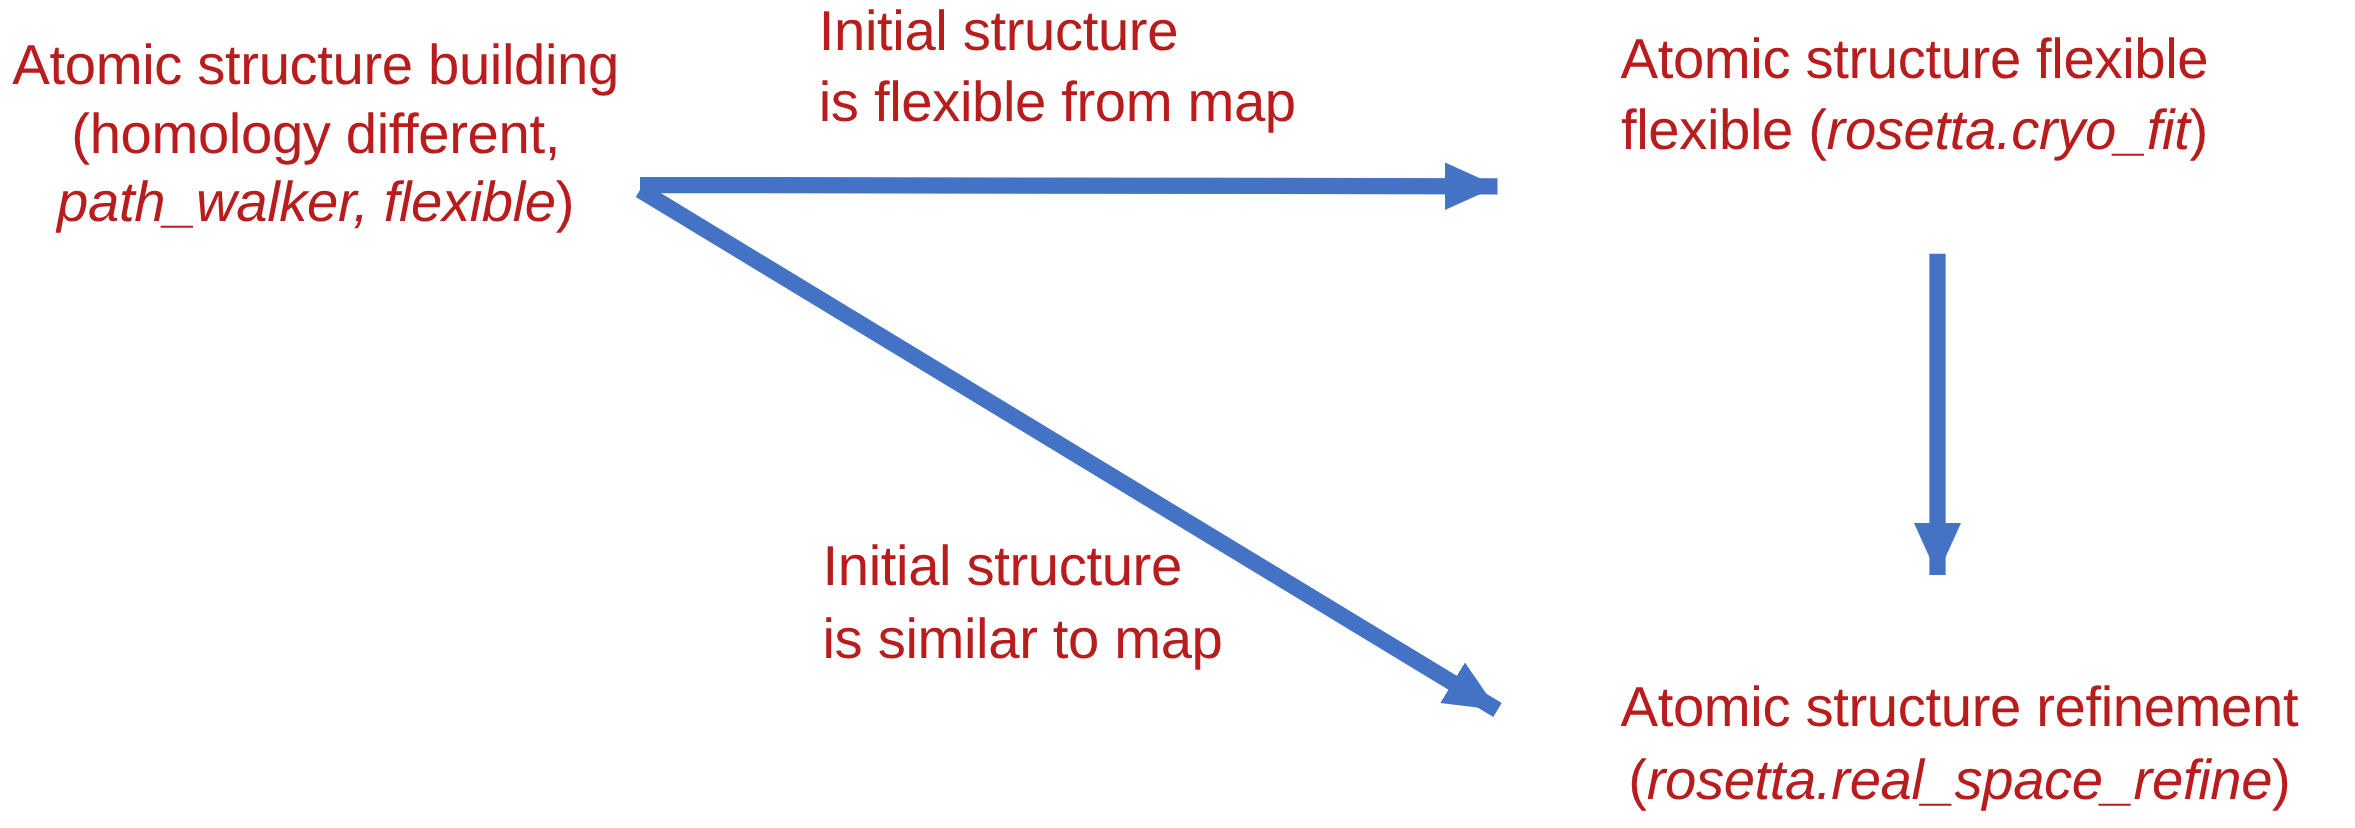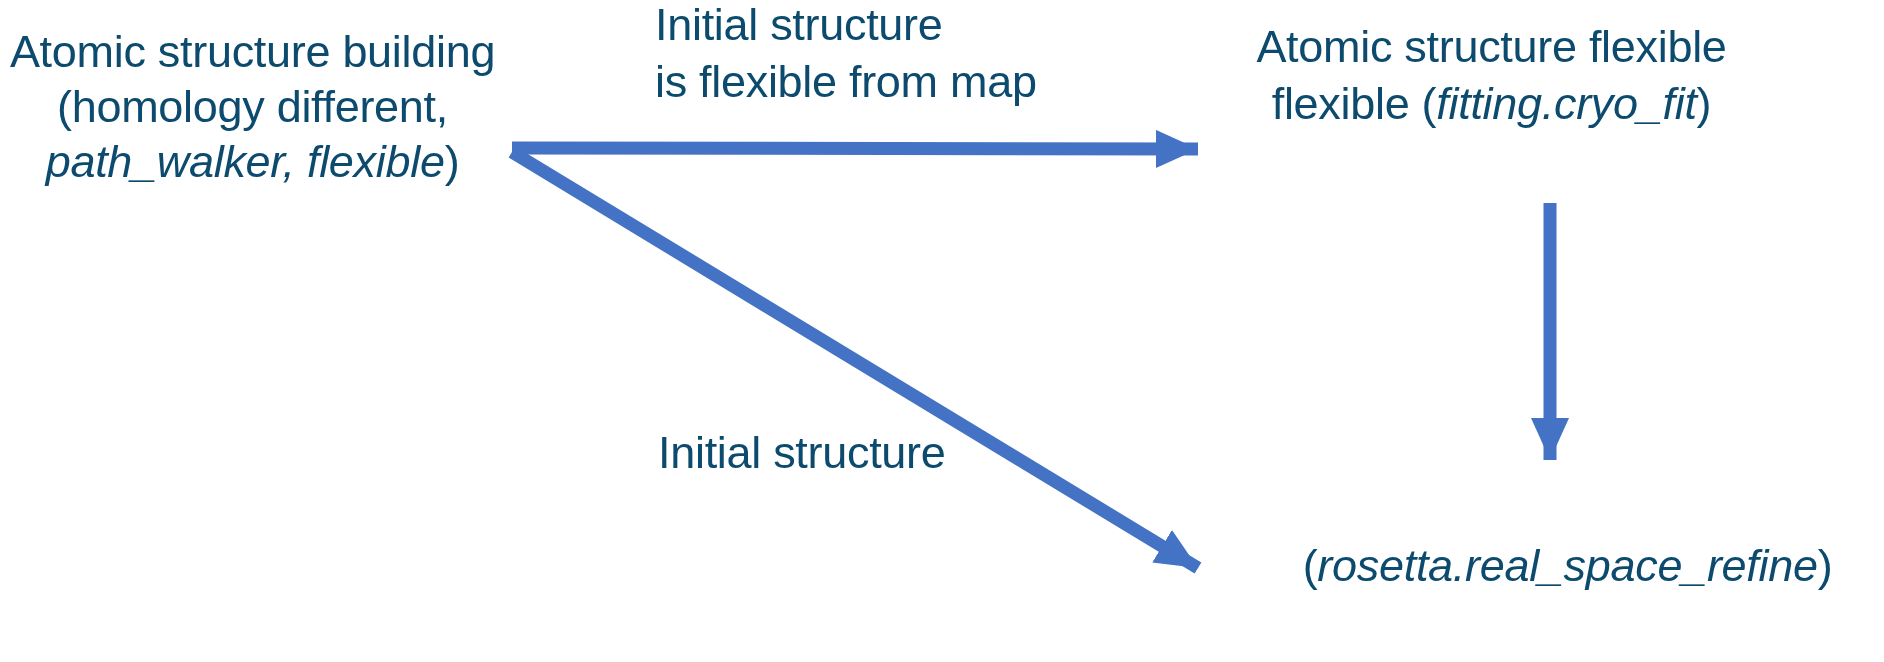--- a/index.html
+++ b/index.html
@@ -7,35 +7,35 @@
     padding: 0;
     background: #ffffff;
   }
   .canvas {
     position: relative;
     width: 1884px;
     height: 662px;
     background: #ffffff;
     overflow: hidden;
     font-family: "Liberation Sans", "DejaVu Sans", sans-serif;
-    color: #0c4a6e;
+    color: #b91c1c;
   }
   .node, .edge-label {
     position: absolute;
     font-size: 45px;
     line-height: 55px;
     letter-spacing: -0.3px;
     white-space: nowrap;
   }
   .node { text-align: center; }
   .edge-label { text-align: left; }
   .it { font-style: italic; }
 
   #building   { left: 0px;    top: 24px;  width: 505px; }
-  #fitting    { left: 1234px; top: 18px;  width: 515px; line-height: 57px; }
+  #fitting    { left: 1274px; top: 18px;  width: 515px; line-height: 57px; }
   #refinement { left: 1255px; top: 537px; width: 625px; line-height: 58px; }
 
   #label-different { left: 655px; top: -4px;  line-height: 57px; }
   #label-similar   { left: 658px; top: 424px; line-height: 58px; }
 
   svg.arrows {
     position: absolute;
     left: 0; top: 0;
     width: 1884px;
     height: 662px;
@@ -64,24 +64,26 @@
     <div><span class="it">path_walker, flexible</span><span>)</span></div>
   </div>
 
   <div class="edge-label" id="label-different">
     <div>Initial structure</div>
     <div>is flexible from map</div>
   </div>
 
   <div class="node" id="fitting">
     <div>Atomic structure flexible</div>
-    <div><span>flexible (</span><span class="it">fitting.cryo_fit</span><span>)</span></div>
+    <div><span>flexible (</span><span class="it">rosetta.cryo_fit</span><span>)</span></div>
   </div>
 
   <div class="edge-label" id="label-similar">
     <div>Initial structure</div>
+    <div>is similar to map</div>
   </div>
 
   <div class="node" id="refinement">
+    <div>Atomic structure refinement</div>
     <div><span>(</span><span class="it">rosetta.real_space_refine</span><span>)</span></div>
   </div>
 
 </div>
 
 </body></html>

